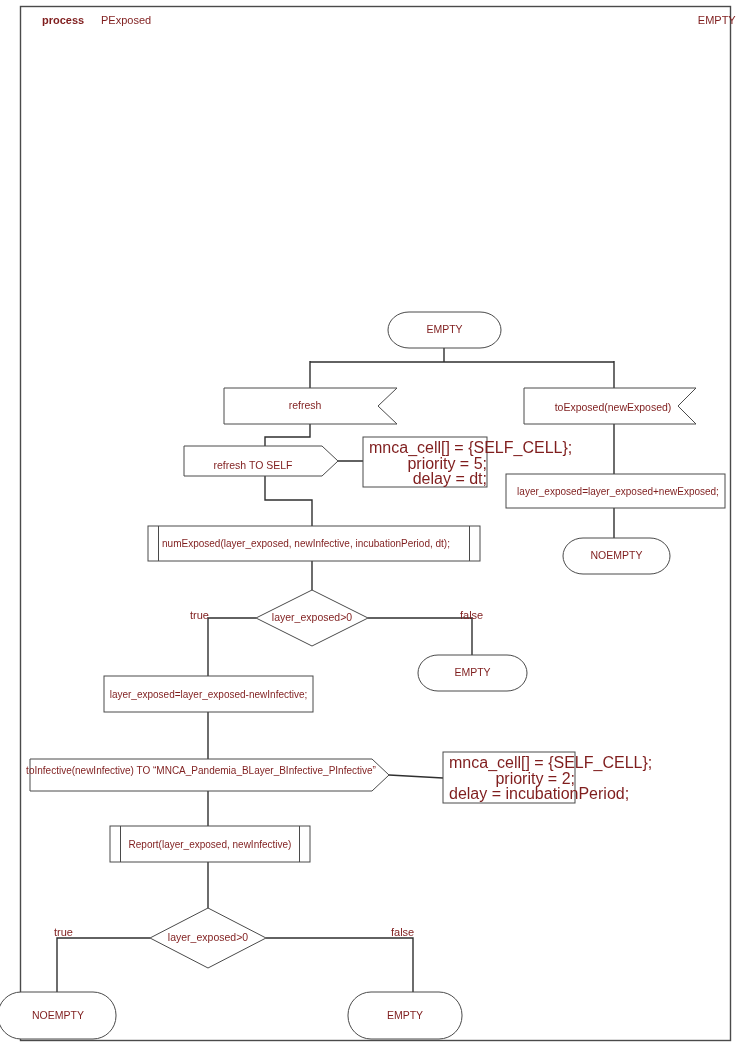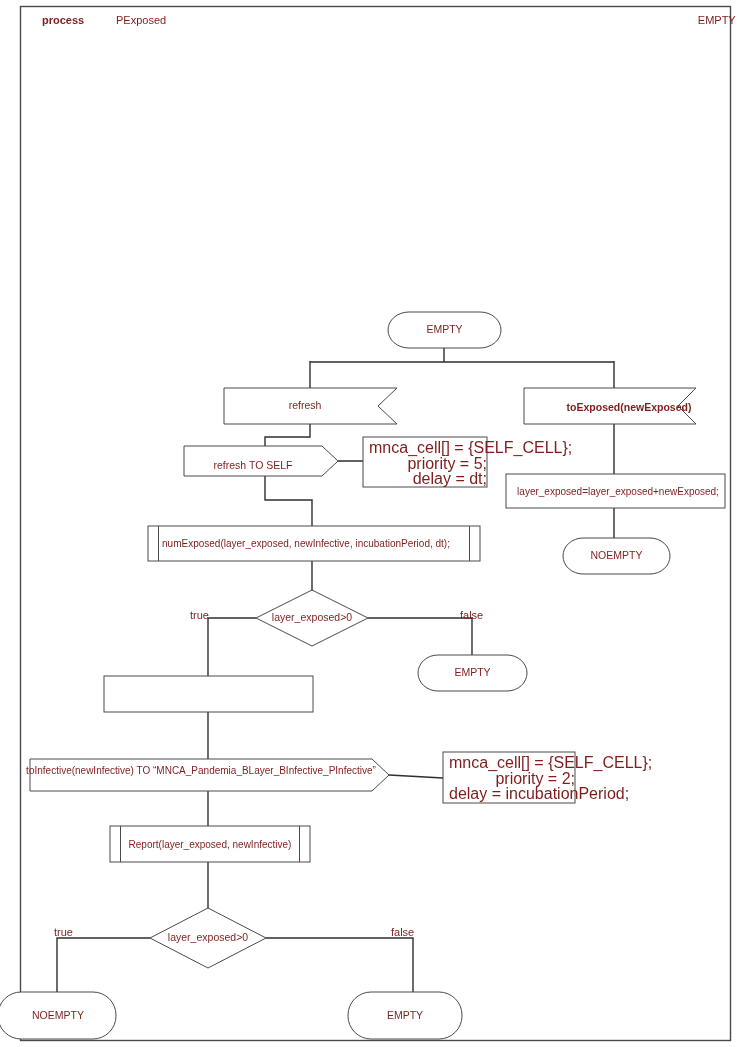--- a/index.html
+++ b/index.html
@@ -71,43 +71,44 @@
     <rect class="shape" x="443" y="752" width="132" height="51"></rect>
     <rect class="shape" x="110" y="826" width="200" height="36"></rect>
     <line class="innerline" x1="120.5" y1="826" x2="120.5" y2="862"></line>
     <line class="innerline" x1="299.5" y1="826" x2="299.5" y2="862"></line>
     <polygon class="shape" points="150,938 208,908 266,938 208,968"></polygon>
     <rect class="shape" x="-2" y="992" width="118" height="47" rx="23" ry="23"></rect>
     <rect class="shape" x="348" y="992" width="114" height="47" rx="23" ry="23"></rect>
   </svg>
 
   <div class="hdr bold" style="left:42px;top:14px;">process</div>
-  <div class="hdr" style="left:116px;top:14px;">PExposed</div>
+  <div class="hdr" style="left:101px;top:14px;">PExposed</div>
   <div class="hdr" style="right:24px;top:14px;position:absolute;">EMPTY (3)</div>
 
   <div class="lbl" style="left:388px;top:312px;width:113px;height:36px;">EMPTY</div>
   <div class="lbl" style="left:224px;top:388px;width:162px;height:36px;">refresh</div>
-  <div class="lbl" style="left:548px;top:388px;width:162px;height:40px;font-weight:bold;">toExposed(newExposed)</div>
+  <div class="lbl" style="left:532px;top:388px;width:162px;height:40px;">toExposed(newExposed)</div>
   <div class="lbl" style="left:184px;top:446px;width:138px;height:40px;">refresh TO SELF</div>
 
   <div class="note" style="left:363px;top:437px;width:124px;height:50px;">
     <div>mnca_cell[] = {SELF_CELL};</div>
     <div>priority = 5;</div>
     <div>delay = dt;</div>
   </div>
 
   <div class="lbl small" style="left:506px;top:474px;width:224px;height:34px;">layer_exposed=layer_exposed+newExposed;</div>
   <div class="lbl" style="left:563px;top:538px;width:107px;height:36px;">NOEMPTY</div>
   <div class="lbl small" style="left:140px;top:526px;width:332px;height:35px;">numExposed(layer_exposed, newInfective, incubationPeriod, dt);</div>
 
   <div class="lbl" style="left:256px;top:592px;width:112px;height:52px;">layer_exposed&gt;0</div>
   <div class="guard" style="left:190px;top:600px;">true</div>
   <div class="guard" style="left:460px;top:600px;">false</div>
 
   <div class="lbl" style="left:418px;top:655px;width:109px;height:36px;">EMPTY</div>
+  <div class="lbl small" style="left:104px;top:676px;width:209px;height:36px;">layer_exposed=layer_exposed-newInfective;</div>
   <div class="lbl small" style="left:30px;top:759px;width:342px;height:23px;">toInfective(newInfective) TO “MNCA_Pandemia_BLayer_BInfective_PInfective”</div>
 
   <div class="note" style="left:443px;top:752px;width:132px;height:51px;">
     <div>mnca_cell[] = {SELF_CELL};</div>
     <div>priority = 2;</div>
     <div>delay = incubationPeriod;</div>
   </div>
 
   <div class="lbl small" style="left:110px;top:826px;width:200px;height:36px;">Report(layer_exposed, newInfective)</div>
 

